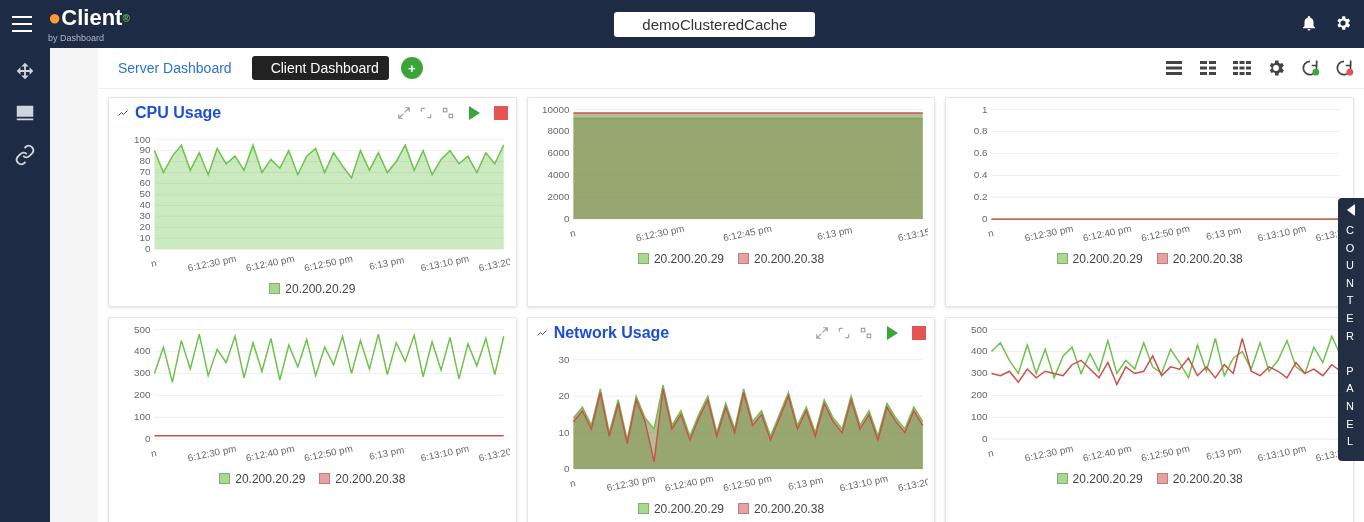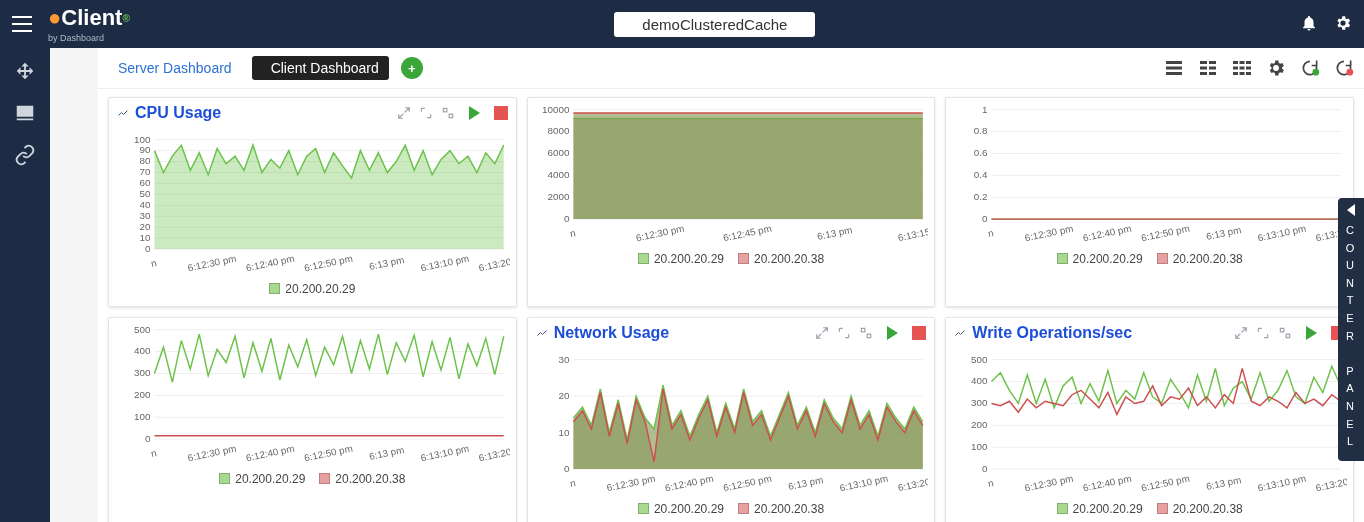--- a/index.html
+++ b/index.html
@@ -358,42 +358,20 @@
               <text class="x-tick" x="276" y="140" transform="rotate(-12 276 140)">6:13 pm</text>
               <text class="x-tick" x="335" y="140" transform="rotate(-12 335 140)">6:13:10 pm</text>
               <text class="x-tick" x="394" y="140" transform="rotate(-12 394 140)">6:13:20 pm</text>
             </svg></div>
     <div class="legend">
     <span><span class="sw g"></span><span>20.200.20.29</span></span>
             <span><span class="sw r"></span><span>20.200.20.38</span></span>
           </div>
   </div>
         <div class="card">
-    <div class="card-head">
-      <div class="title">
-        <svg class="hicon" viewBox="0 0 24 24">
-                <path d="M3 17l6-6 4 4 8-8" fill="none" stroke="#27496d" stroke-width="2"></path>
-              </svg>
-        <span>Write Operations/sec</span>
-      </div>
-      <div class="gicons">
-        <svg viewBox="0 0 24 24">
-                <path d="M14 3h7v7M10 21H3v-7M21 3l-8 8M3 21l8-8" fill="none" stroke="#9aa0aa" stroke-width="2"></path>
-              </svg>
-        <svg viewBox="0 0 24 24">
-                <path d="M4 4h6M4 4v6M20 20h-6M20 20v-6" fill="none" stroke="#9aa0aa" stroke-width="2"></path>
-              </svg>
-        <svg viewBox="0 0 24 24">
-                <rect x="4" y="4" width="6" height="6" fill="none" stroke="#9aa0aa" stroke-width="2"></rect>
-                <rect x="14" y="14" width="6" height="6" fill="none" stroke="#9aa0aa" stroke-width="2"></rect>
-              </svg>
-      </div>
-      <div class="play"></div>
-      <div class="stop"></div>
-    </div>
     <div class="chart"><svg viewBox="0 0 400 150" preserveAspectRatio="none">
               <line class="gridline" x1="40" x2="394" y1="122" y2="122"></line>
               <text class="y-tick" x="36" y="125">0</text>
               <line class="gridline" x1="40" x2="394" y1="99.2" y2="99.2"></line>
               <text class="y-tick" x="36" y="102.2">100</text>
               <line class="gridline" x1="40" x2="394" y1="76.4" y2="76.4"></line>
               <text class="y-tick" x="36" y="79.4">200</text>
               <line class="gridline" x1="40" x2="394" y1="53.60000000000001" y2="53.60000000000001"></line>
               <text class="y-tick" x="36" y="56.60000000000001">300</text>
               <line class="gridline" x1="40" x2="394" y1="30.799999999999997" y2="30.799999999999997"></line>

